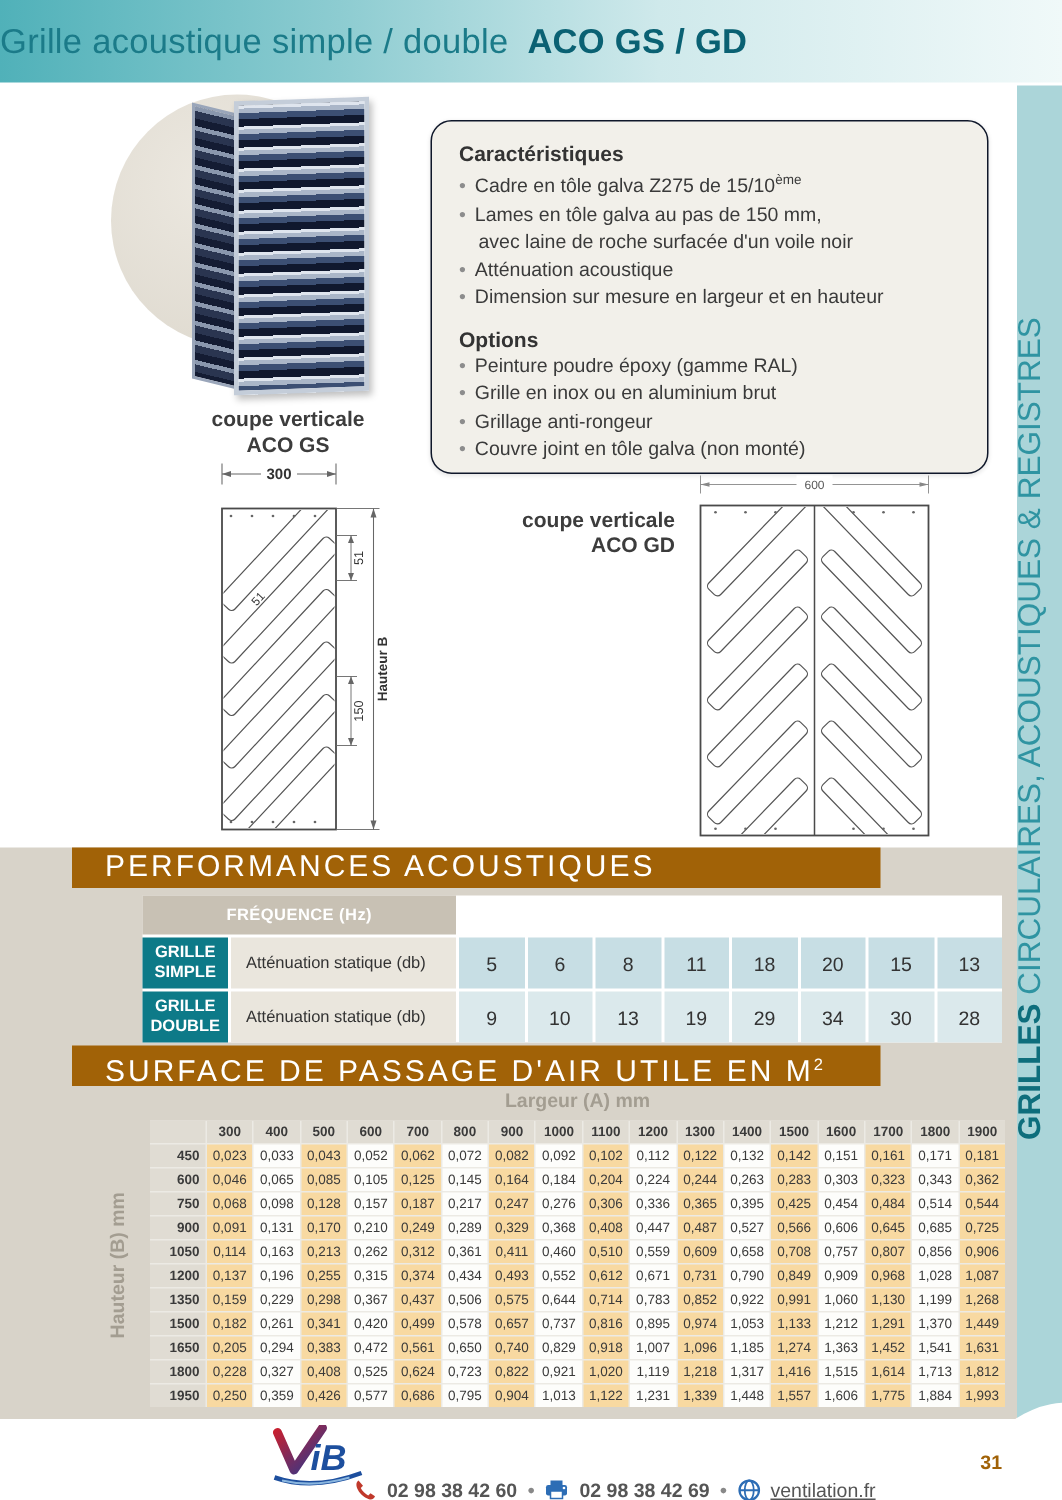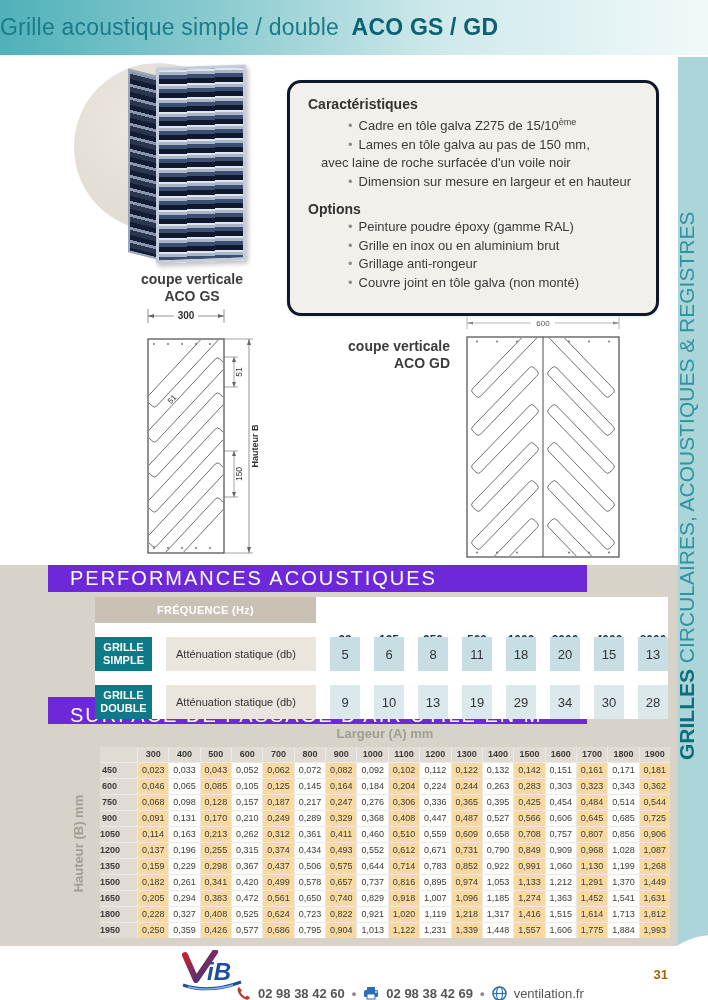--- a/index.html
+++ b/index.html
@@ -34,73 +34,73 @@
     border:2px solid #9aa6ba;box-sizing:border-box;}
   .grille-front{position:absolute;left:28px;top:0;width:90px;height:196px;transform:skewY(-2deg);
     background:repeating-linear-gradient(180deg,#dfe5ee 0 2px,#aab6c8 2px 5px,#3c4f73 5px 9px,#10182e 9px 14px);
     border:3px solid #c4cdd9;box-sizing:border-box;box-shadow:2px 3px 5px rgba(0,0,0,.25);}
   
   .caption{font-weight:bold;font-size:14px;color:#3c3c3c;line-height:1.18;}
   .caption-gs{position:absolute;left:117px;top:271px;width:150px;text-align:center;}
   .caption-gd{position:absolute;left:335px;top:338px;width:115px;text-align:right;}
   
   .info-box{position:absolute;left:287px;top:80px;width:372px;height:236px;box-sizing:border-box;
-    background:#f2f0ea;border:3px solid #0f172a;border-radius:14px;padding:12px 18px 8px 18px;
+    background:#f2f0ea;border:1px solid #0f172a;border-radius:14px;padding:12px 18px 8px 18px;
     box-shadow:0 1px 3px rgba(0,0,0,.10);}
   .info-title{font-weight:bold;font-size:14px;color:#333;line-height:18px;}
   .info-title.second{margin-top:9px;}
-  .bullet-row{font-size:13px;color:#3a3a3a;line-height:18.5px;margin-left:40px;}
+  .bullet-row{font-size:13px;color:#3a3a3a;line-height:18.5px;}
   .bullet-row .dot{color:#8d8d8d;margin-right:6px;}
   .bullet-cont{font-size:13px;color:#3a3a3a;line-height:18.5px;padding-left:13px;}
   sup{font-size:9px;}
   
   .drawing-gs{position:absolute;left:138px;top:303px;width:126px;height:258px;}
   .drawing-gd{position:absolute;left:463px;top:313px;width:160px;height:248px;}
   
   .bottom-bg{position:absolute;left:0;top:565px;width:708px;height:381px;background:#d8d3c9;z-index:0;}
-  .banner{position:absolute;left:48px;width:539px;height:27px;background:#6d28d9;color:#fff;
+  .banner{position:absolute;left:48px;width:539px;height:27px;background:#a16207;color:#fff;
     font-size:20px;letter-spacing:2px;line-height:27px;padding-left:22px;box-sizing:border-box;z-index:1;}
   .banner sup{font-size:11px;}
   .banner1{top:565px;}
   .banner2{top:697px;}
   
   .acoustic-table{position:absolute;left:95px;top:597px;width:573px;display:grid;
     grid-template-columns:57px 150px repeat(8,1fr);grid-template-rows:26px 34px 34px;
-    gap:14px;background:#fff;z-index:1;}
+    gap:2px;background:#fff;z-index:1;}
   .ac-head-label{grid-column:1 / 3;background:#c8c1b4;color:#fff;font-weight:bold;font-size:11px;
     display:flex;align-items:center;justify-content:center;letter-spacing:.3px;}
   .ac-head-val{background:#57a7b0;color:#17343c;font-weight:bold;font-size:12px;
     display:flex;align-items:center;justify-content:center;margin-top:43px;}
   .ac-label{background:#0d7a88;color:#fff;font-weight:bold;font-size:11px;text-align:center;
     display:flex;flex-direction:column;align-items:center;justify-content:center;line-height:1.2;}
   .ac-desc{background:#eae6dd;color:#333;font-size:11px;display:flex;align-items:center;padding-left:10px;}
   .ac-val{font-size:13px;color:#333;display:flex;align-items:center;justify-content:center;}
   .ac-val.r0{background:#c7dee4;}
   .ac-val.r1{background:#dbe9ec;}
   
   .col-axis{position:absolute;left:100px;top:726px;width:570px;text-align:center;
     font-weight:bold;font-size:13px;color:#a39d91;z-index:1;}
   .row-axis{position:absolute;left:18px;top:836px;width:120px;transform:rotate(-90deg);
     transform-origin:center;font-weight:bold;font-size:13px;color:#a39d91;text-align:center;z-index:1;}
   .surface-table{position:absolute;left:100px;top:747px;width:570px;display:grid;
     grid-template-columns:37px repeat(17,1fr);grid-auto-rows:15px;gap:1px;background:#eceae4;z-index:1;}
   .surface-table > div{font-size:9px;line-height:15px;text-align:center;color:#3a3a3a;overflow:hidden;}
   .sf-corner{background:#e0dcd3;}
   .sf-colhead{background:#e0dcd3;font-weight:bold;color:#222;}
-  .sf-rowhead{background:#e0dcd3;font-weight:bold;color:#222;text-align:right !important;padding-right:20px;box-sizing:border-box;}
+  .sf-rowhead{background:#e0dcd3;font-weight:bold;color:#222;text-align:right !important;padding-right:4px;box-sizing:border-box;}
   .sf-val.tan{background:#f8d9a1;}
   .sf-val.white{background:#fdfdfb;}
   
   .footer{position:absolute;left:0;top:946px;width:708px;height:54px;background:#fff;z-index:3;}
   .corner-circle{position:absolute;left:648px;top:935px;width:130px;height:130px;border-radius:50%;
     background:#fff;z-index:5;}
   .vib-logo{position:absolute;left:181px;top:950px;z-index:4;}
   .contact{position:absolute;left:236px;top:963px;height:20px;display:flex;align-items:center;gap:7px;
     font-size:13px;font-weight:bold;color:#555;z-index:4;margin-top:20px;}
-  .contact .web{font-weight:normal;}
+  .contact .web{font-weight:normal;text-decoration:underline;}
   .contact .sep{color:#888;font-weight:bold;}
   .page-num{position:absolute;right:40px;top:967px;font-size:13px;font-weight:bold;color:#a16207;z-index:6;}
 </style>
 </head>
 <body>
 
 <div class="bottom-bg"></div>
 
 <div class="header-banner">
   <div class="header-title">
@@ -122,20 +122,21 @@
   <div>coupe verticale</div>
   <div>ACO GS</div>
 </div>
 
 <div class="info-box">
   <div class="info-title">Caractéristiques</div>
   <div id="char-list">
       <div class="bullet-row"><div class="dot" style="display: inline;">•</div><div class="btx" style="display: inline;">Cadre en tôle galva Z275 de 15/10<sup>ème</sup></div></div>
       <div class="bullet-row"><div class="dot" style="display: inline;">•</div><div class="btx" style="display: inline;">Lames en tôle galva au pas de 150 mm,</div></div>
       <div class="bullet-cont">avec laine de roche surfacée d'un voile noir</div>
+      <div class="bullet-row"><div class="dot" style="display: inline;">•</div><div class="btx" style="display: inline;">Atténuation acoustique</div></div>
       <div class="bullet-row"><div class="dot" style="display: inline;">•</div><div class="btx" style="display: inline;">Dimension sur mesure en largeur et en hauteur</div></div>
     </div>
   <div class="info-title second">Options</div>
   <div id="opt-list">
       <div class="bullet-row"><div class="dot" style="display: inline;">•</div><div class="btx" style="display: inline;">Peinture poudre époxy (gamme RAL)</div></div>
       <div class="bullet-row"><div class="dot" style="display: inline;">•</div><div class="btx" style="display: inline;">Grille en inox ou en aluminium brut</div></div>
       <div class="bullet-row"><div class="dot" style="display: inline;">•</div><div class="btx" style="display: inline;">Grillage anti-rongeur</div></div>
       <div class="bullet-row"><div class="dot" style="display: inline;">•</div><div class="btx" style="display: inline;">Couvre joint en tôle galva (non monté)</div></div>
     </div>
 </div>

